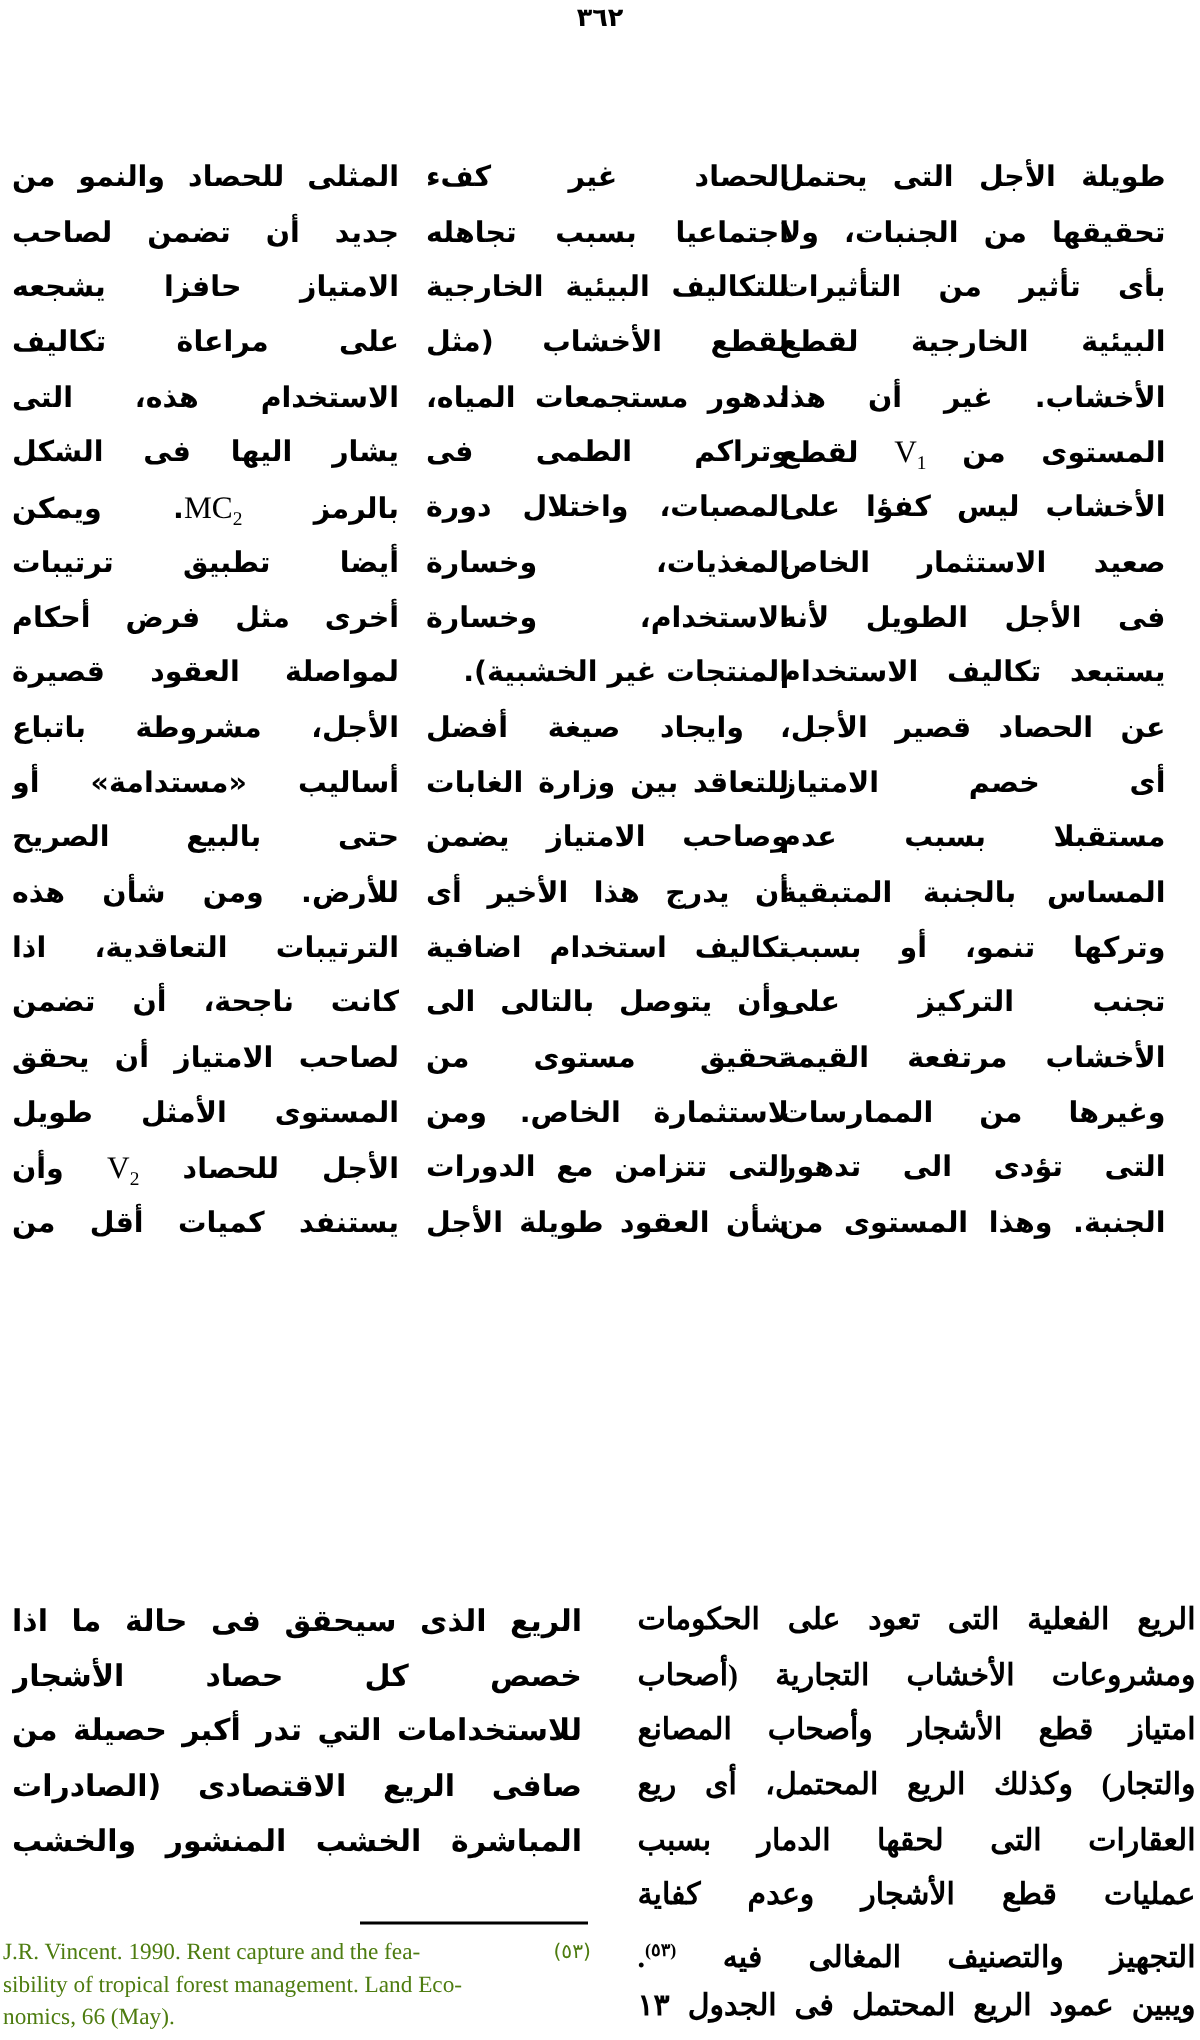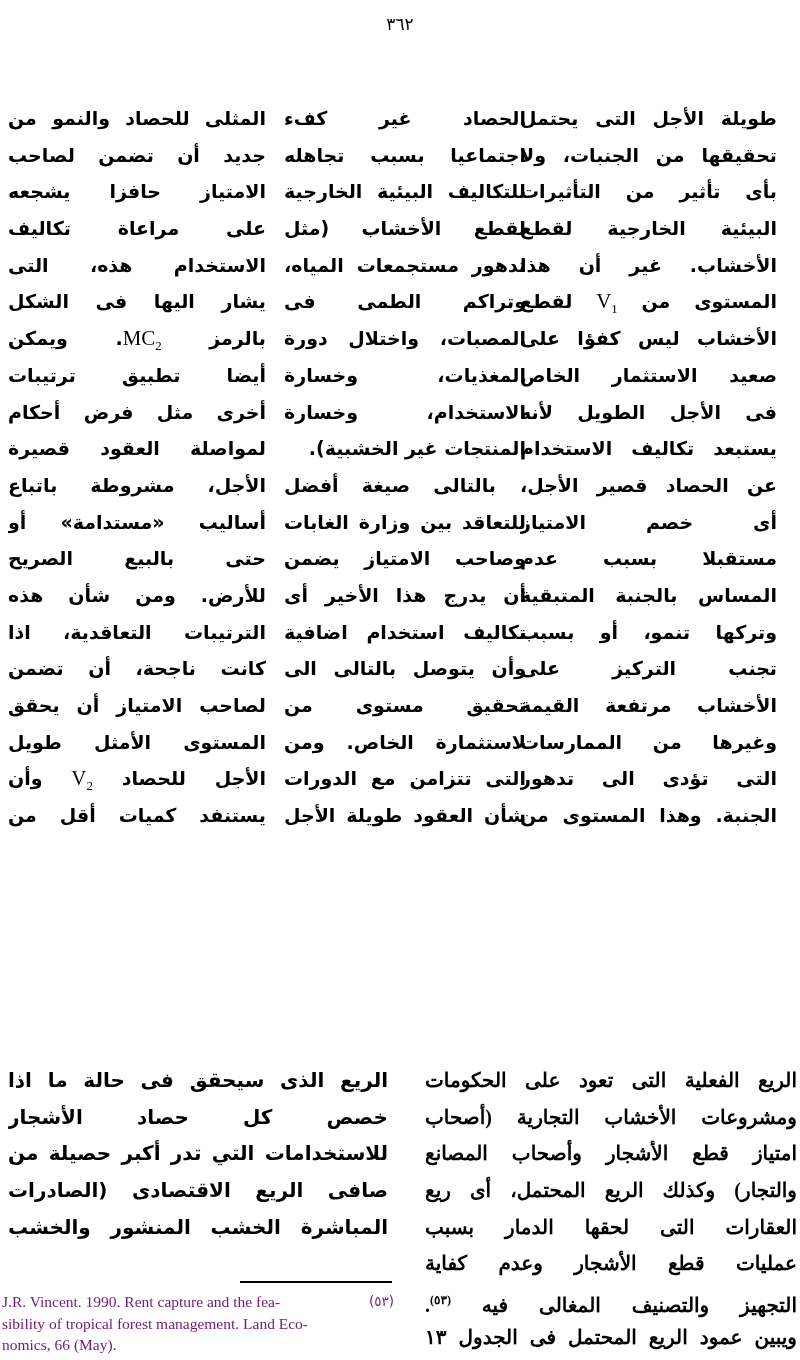--- a/index.html
+++ b/index.html
@@ -3,21 +3,21 @@
 <meta charset="utf-8">
 <style>
   html,body{margin:0;padding:0;}
   body{
     width:800px;height:1360px;background:#ffffff;color:#000;
     position:relative;overflow:hidden;
     font-family:"DejaVu Sans",sans-serif;
   }
   .page-number{
     position:absolute;top:2px;left:0;width:800px;text-align:center;
-    font-size:17px;font-weight:normal;direction:rtl;margin-top:12px;
+    font-size:17px;font-weight:bold;direction:rtl;
   }
   .col{position:absolute;direction:rtl;font-weight:bold;}
   #col-top-right{left:520px;top:100px;width:257px;}
   #col-top-middle{left:284px;top:100px;width:242px;}
   #col-top-left{left:8px;top:100px;width:258px;}
   #col-bottom-right{left:425px;top:1062px;width:372px;font-family:Liberation Serif, serif;}
   #col-bottom-left{left:8px;top:1062px;width:380px;}
   .line{
     height:36.7px;line-height:36.7px;font-size:19px;
     text-align:justify;text-align-last:justify;overflow:hidden;
@@ -26,21 +26,21 @@
   .bottom .line{font-size:20px;}
   .line.end{text-align-last:right;}
   .line.indent{padding-right:30px;}
   .sym{font-family:"Liberation Serif",serif;font-weight:normal;font-size:1.1em;}
   .line sub{font-family:"Liberation Serif",serif;font-weight:normal;font-size:0.68em;}
   .line sup{font-size:0.6em;vertical-align:super;}
   .fn-rule{position:absolute;left:240px;top:1281px;width:152px;height:2px;background:#000;}
   .footnote{
     position:absolute;left:2px;top:1291px;width:392px;direction:ltr;
     font-family:"Liberation Serif",serif;font-size:15.5px;line-height:21.5px;
-    text-align:left;color:#701a75;
+    text-align:left;color:#4d7c0f;
   }
   .fn-first{display:flex;justify-content:space-between;align-items:flex-start;}
   .fn-marker{direction:rtl;font-family:"DejaVu Sans",sans-serif;font-size:13.5px;padding-left:4px;}
 </style>
 </head>
 <body>
 
 <div class="page-number">٣٦٢</div>
 
 <div id="col-top-right" class="col top">
@@ -69,21 +69,21 @@
     <div class="line">الحصاد غير كفء</div>
     <div class="line">اجتماعيا بسبب تجاهله</div>
     <div class="line">للتكاليف البيئية الخارجية</div>
     <div class="line">لقطع الأخشاب (مثل</div>
     <div class="line">تدهور مستجمعات المياه،</div>
     <div class="line">وتراكم الطمى فى</div>
     <div class="line">المصبات، واختلال دورة</div>
     <div class="line">المغذيات، وخسارة الموائل</div>
     <div class="line">الاستخدام، وخسارة</div>
     <div class="line end">المنتجات غير الخشبية).</div>
-    <div class="line indent">بالتالى صيغة أفضل</div>
+    <div class="line indent">وايجاد صيغة أفضل</div>
     <div class="line">للتعاقد بين وزارة الغابات</div>
     <div class="line">وصاحب الامتياز يضمن</div>
     <div class="line">أن يدرج هذا الأخير أى</div>
     <div class="line">تكاليف استخدام اضافية</div>
     <div class="line">وأن يتوصل بالتالى الى</div>
     <div class="line">تحقيق مستوى من الكفاءة</div>
     <div class="line">لاستثمارة الخاص. ومن</div>
     <div class="line">التى تتزامن مع الدورات</div>
     <div class="line">شأن العقود طويلة الأجل</div>
   </div>

